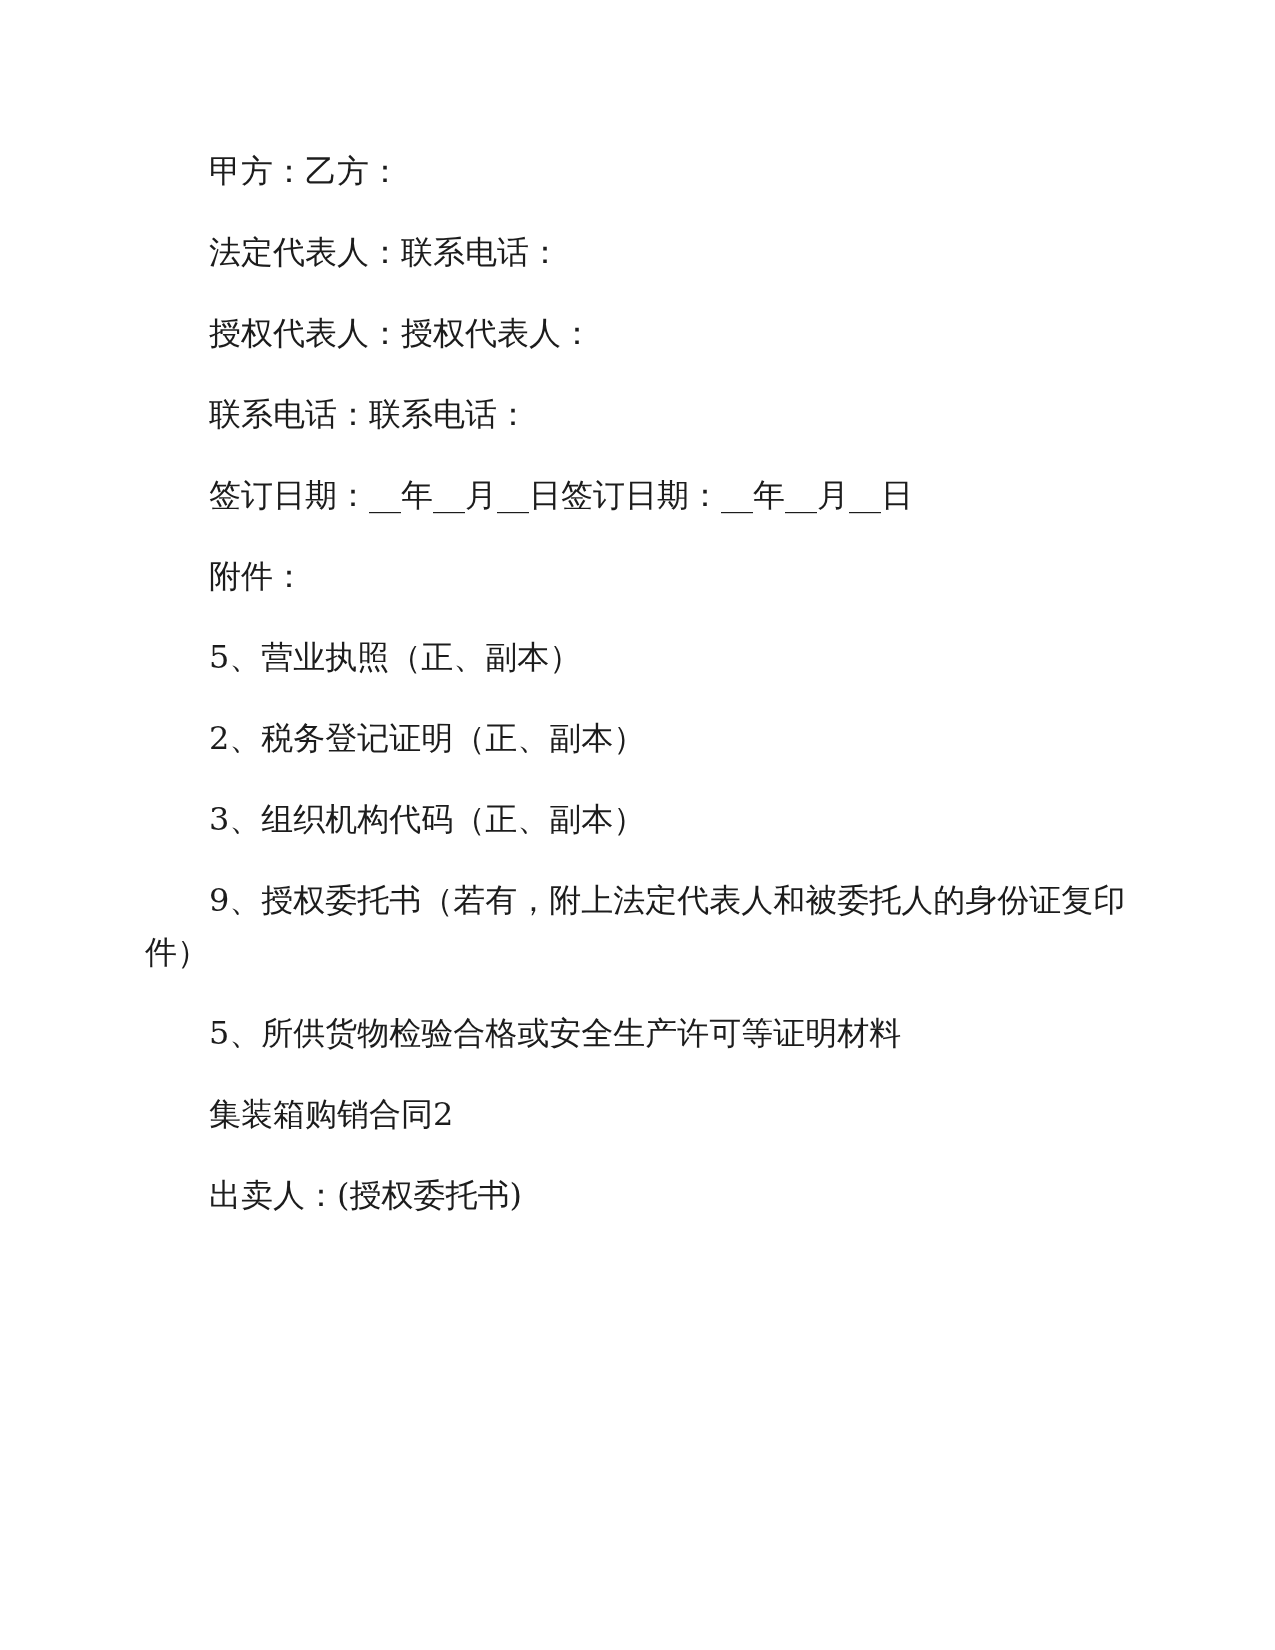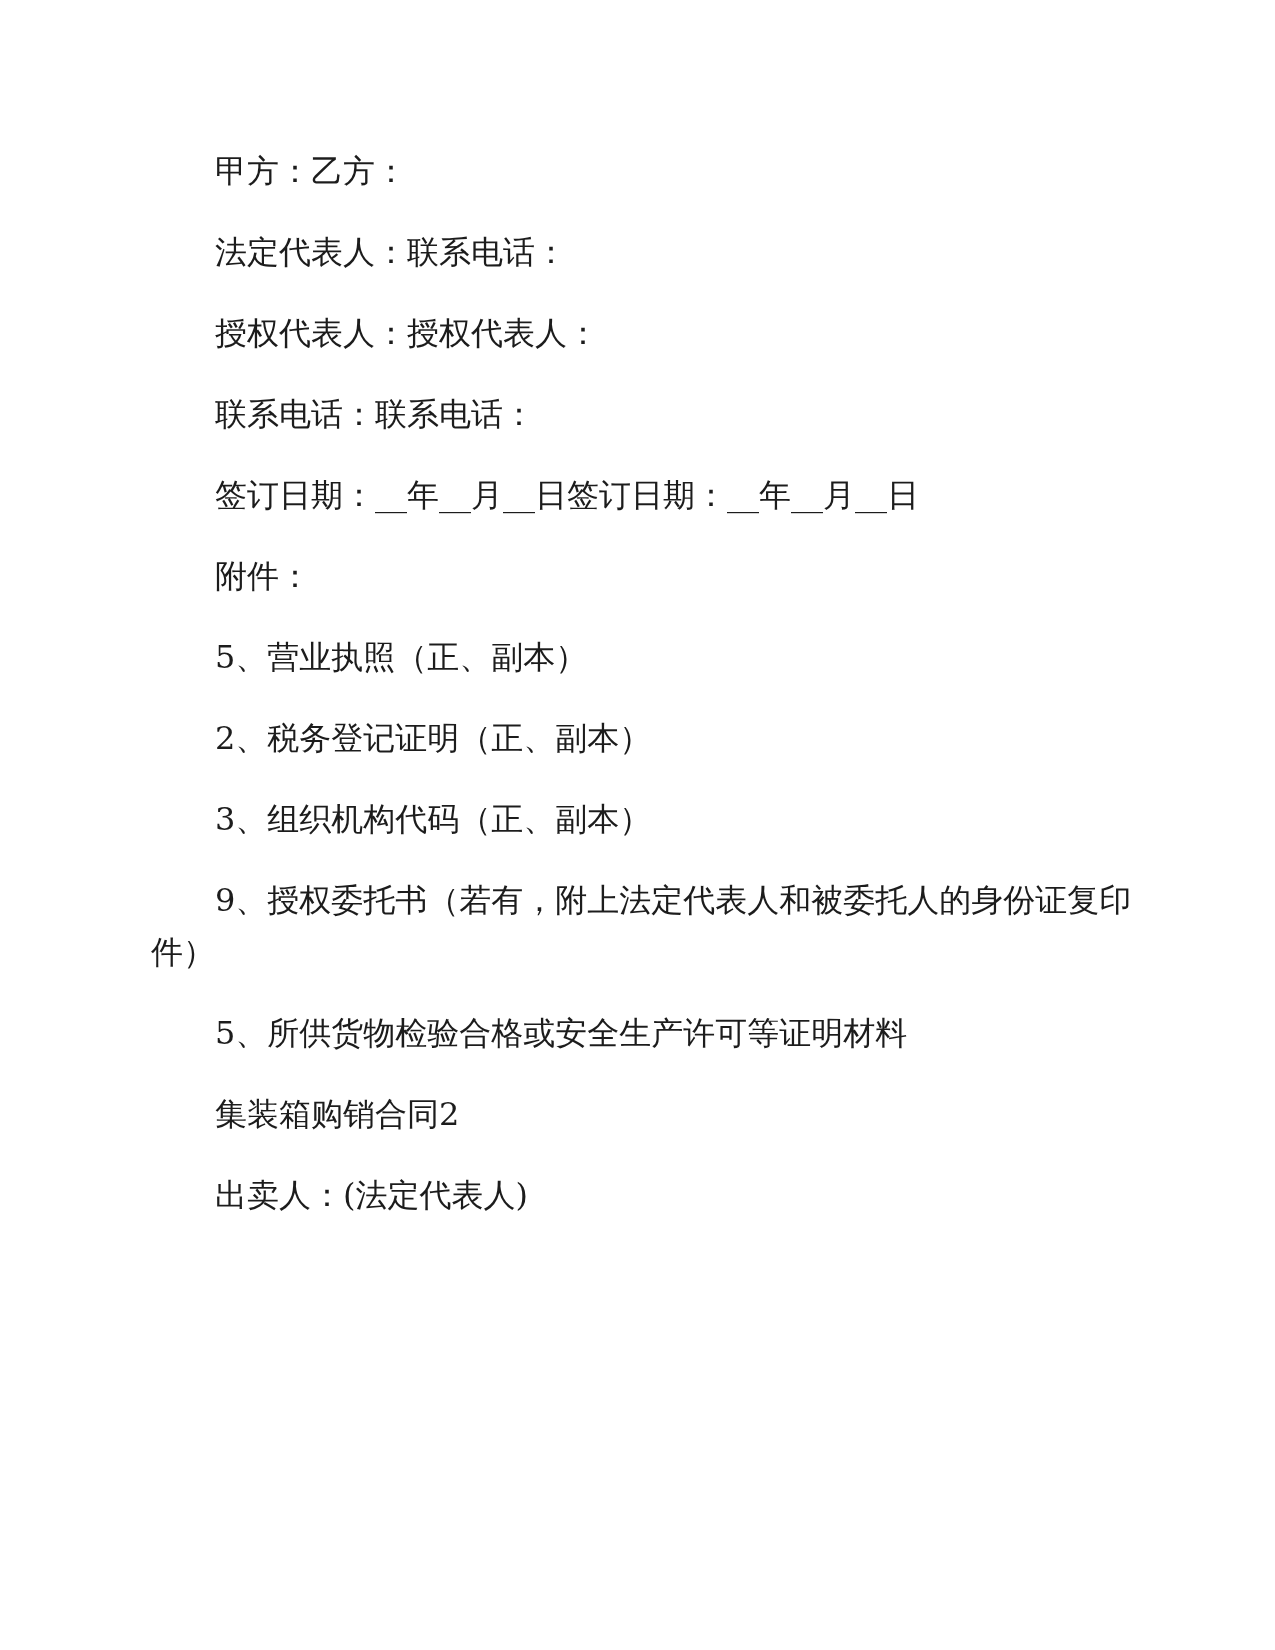--- a/index.html
+++ b/index.html
@@ -14,21 +14,21 @@
     box-sizing: border-box;
     background: #ffffff;
     color: #1c1c1c;
     font-family: "DejaVu Serif", "Liberation Serif", serif;
     font-size: 32px;
     line-height: 52px;
     padding: 145px 98px 0 145px;
     overflow: hidden;
   }
   .page p {
-    margin: 0 0 29px 6px;
+    margin: 0 0 29px 0;
     text-indent: 2em;
     word-break: break-all;
     overflow-wrap: anywhere;
   }
 </style>
 </head>
 <body>
 
 <div class="page">
   <p>甲方：乙方：</p>
@@ -36,14 +36,14 @@
   <p>授权代表人：授权代表人：</p>
   <p>联系电话：联系电话：</p>
   <p>签订日期：__年__月__日签订日期：__年__月__日</p>
   <p>附件：</p>
   <p>5、营业执照（正、副本）</p>
   <p>2、税务登记证明（正、副本）</p>
   <p>3、组织机构代码（正、副本）</p>
   <p>9、授权委托书（若有，附上法定代表人和被委托人的身份证复印件）</p>
   <p>5、所供货物检验合格或安全生产许可等证明材料</p>
   <p>集装箱购销合同2</p>
-  <p>出卖人：(法定代表人)</p>
+  <p>出卖人：(授权委托书)</p>
 </div>
 
 </body></html>

